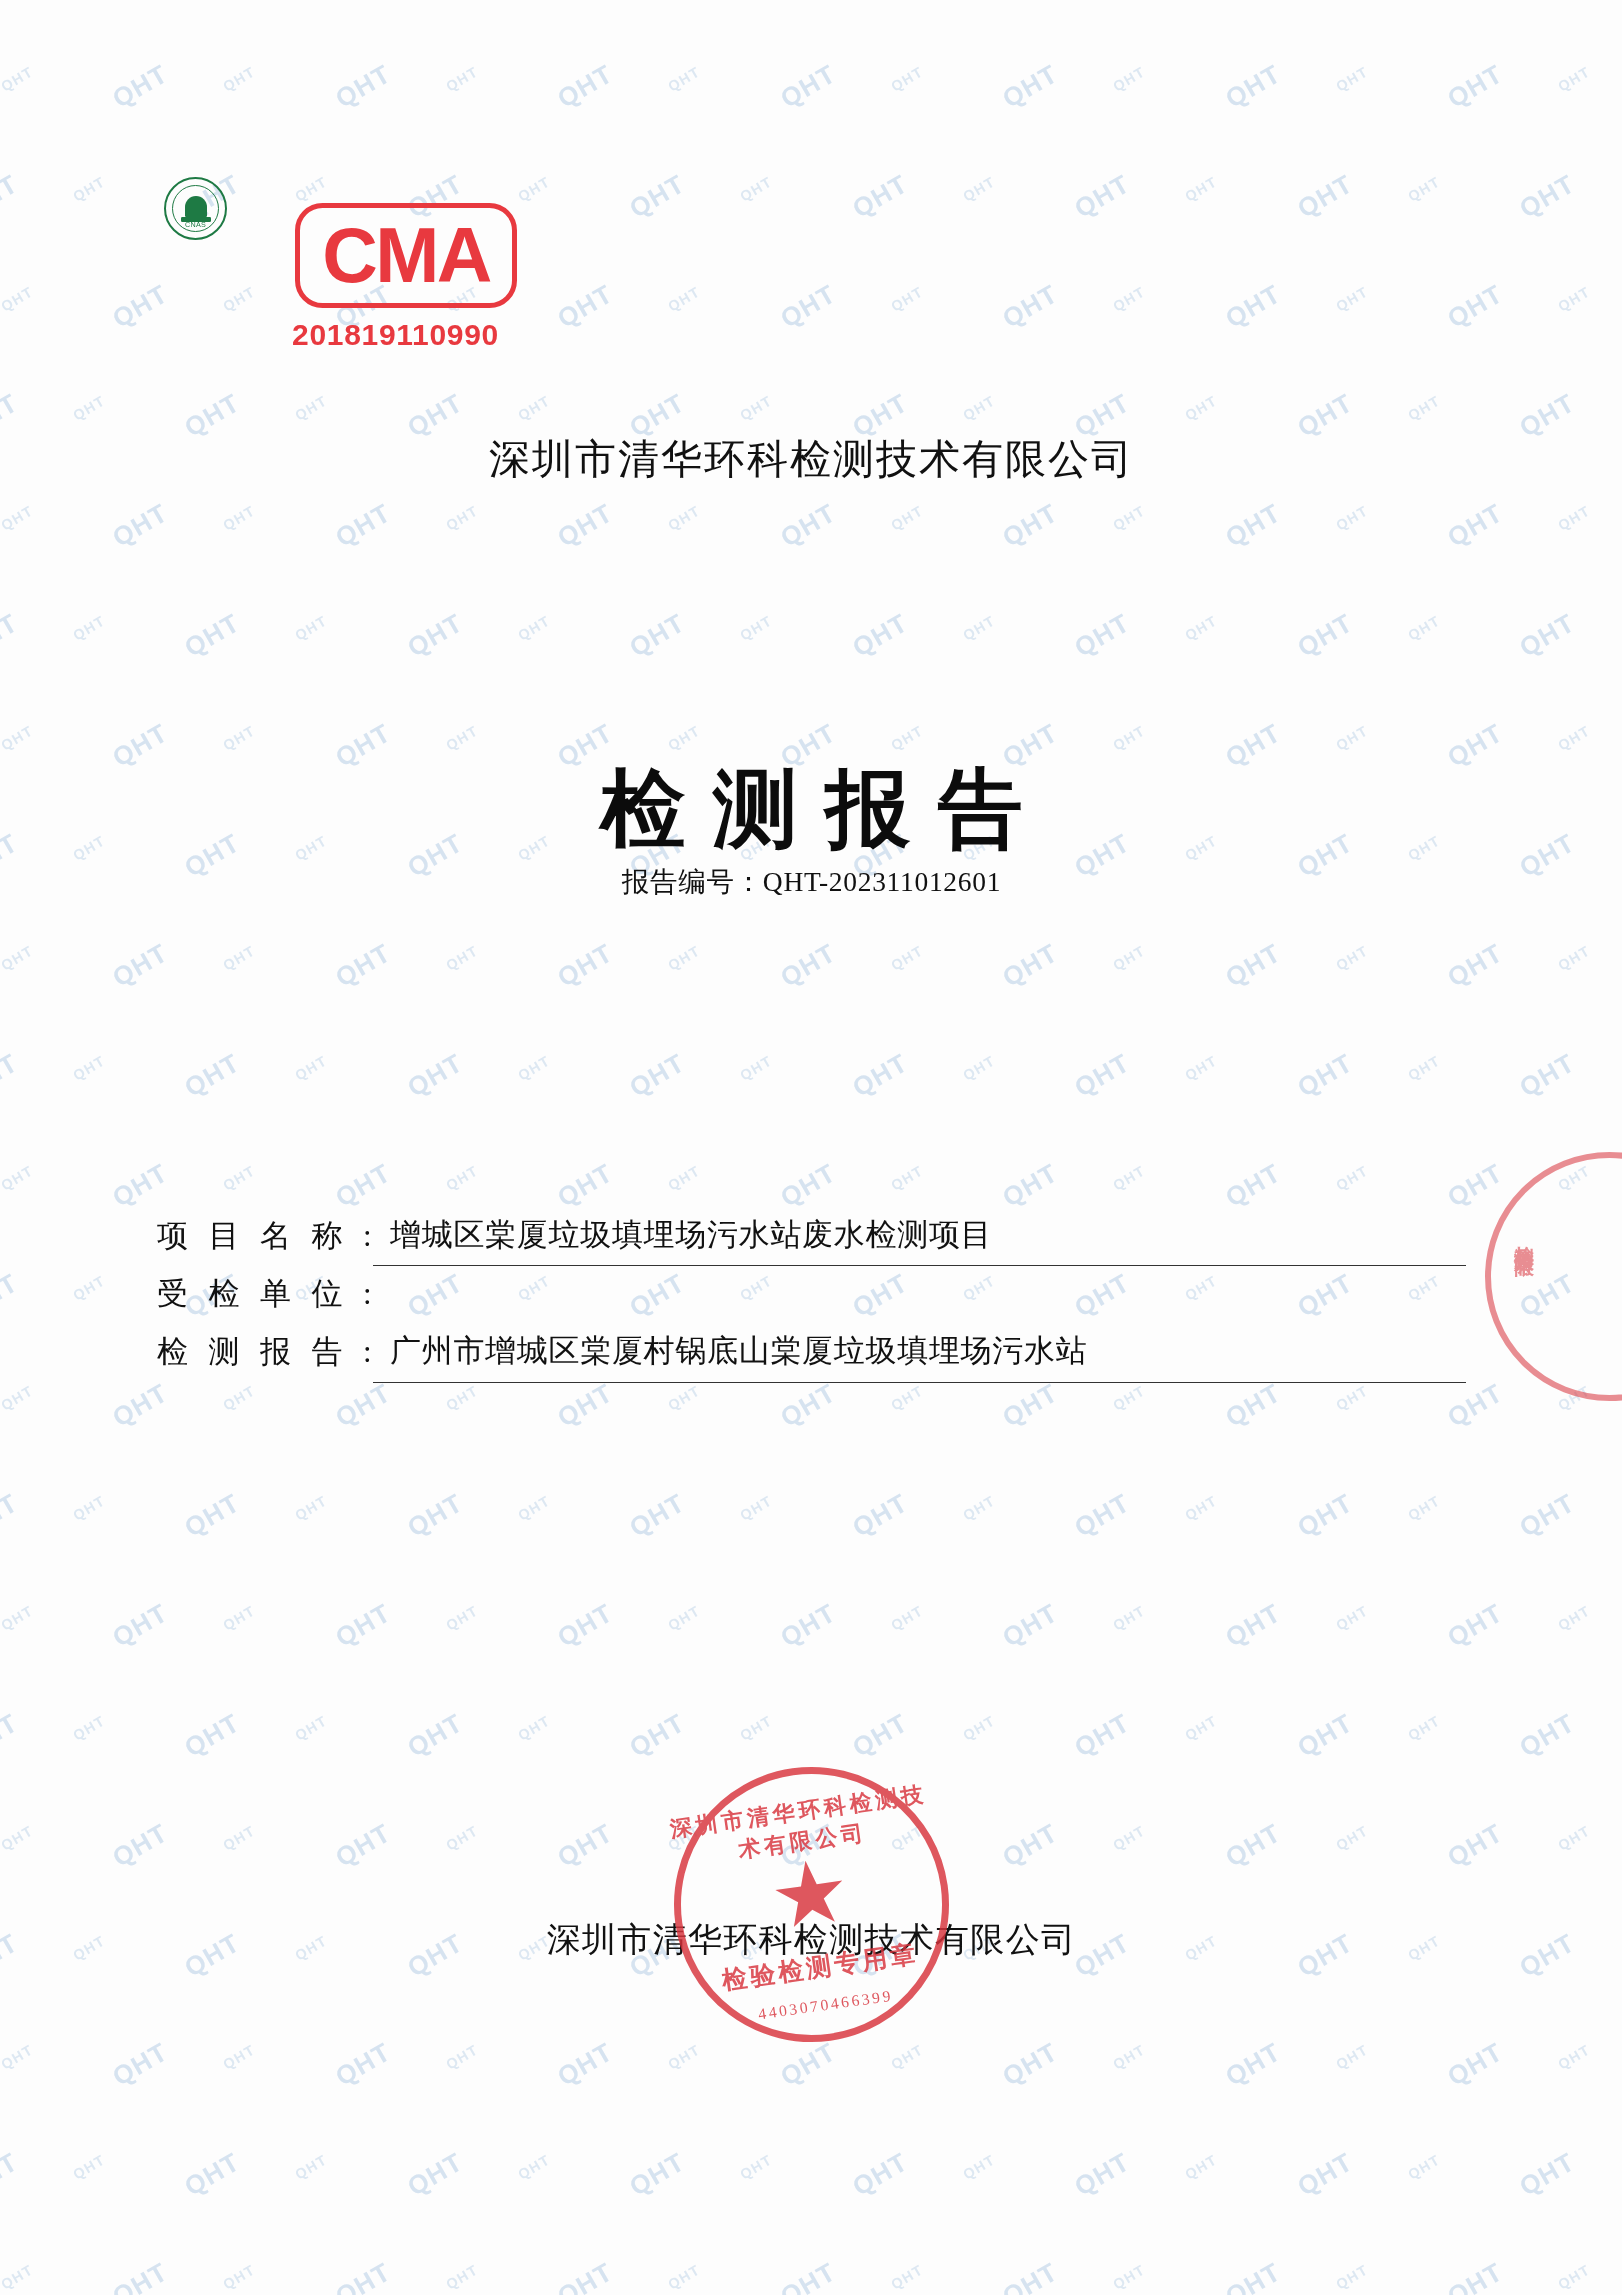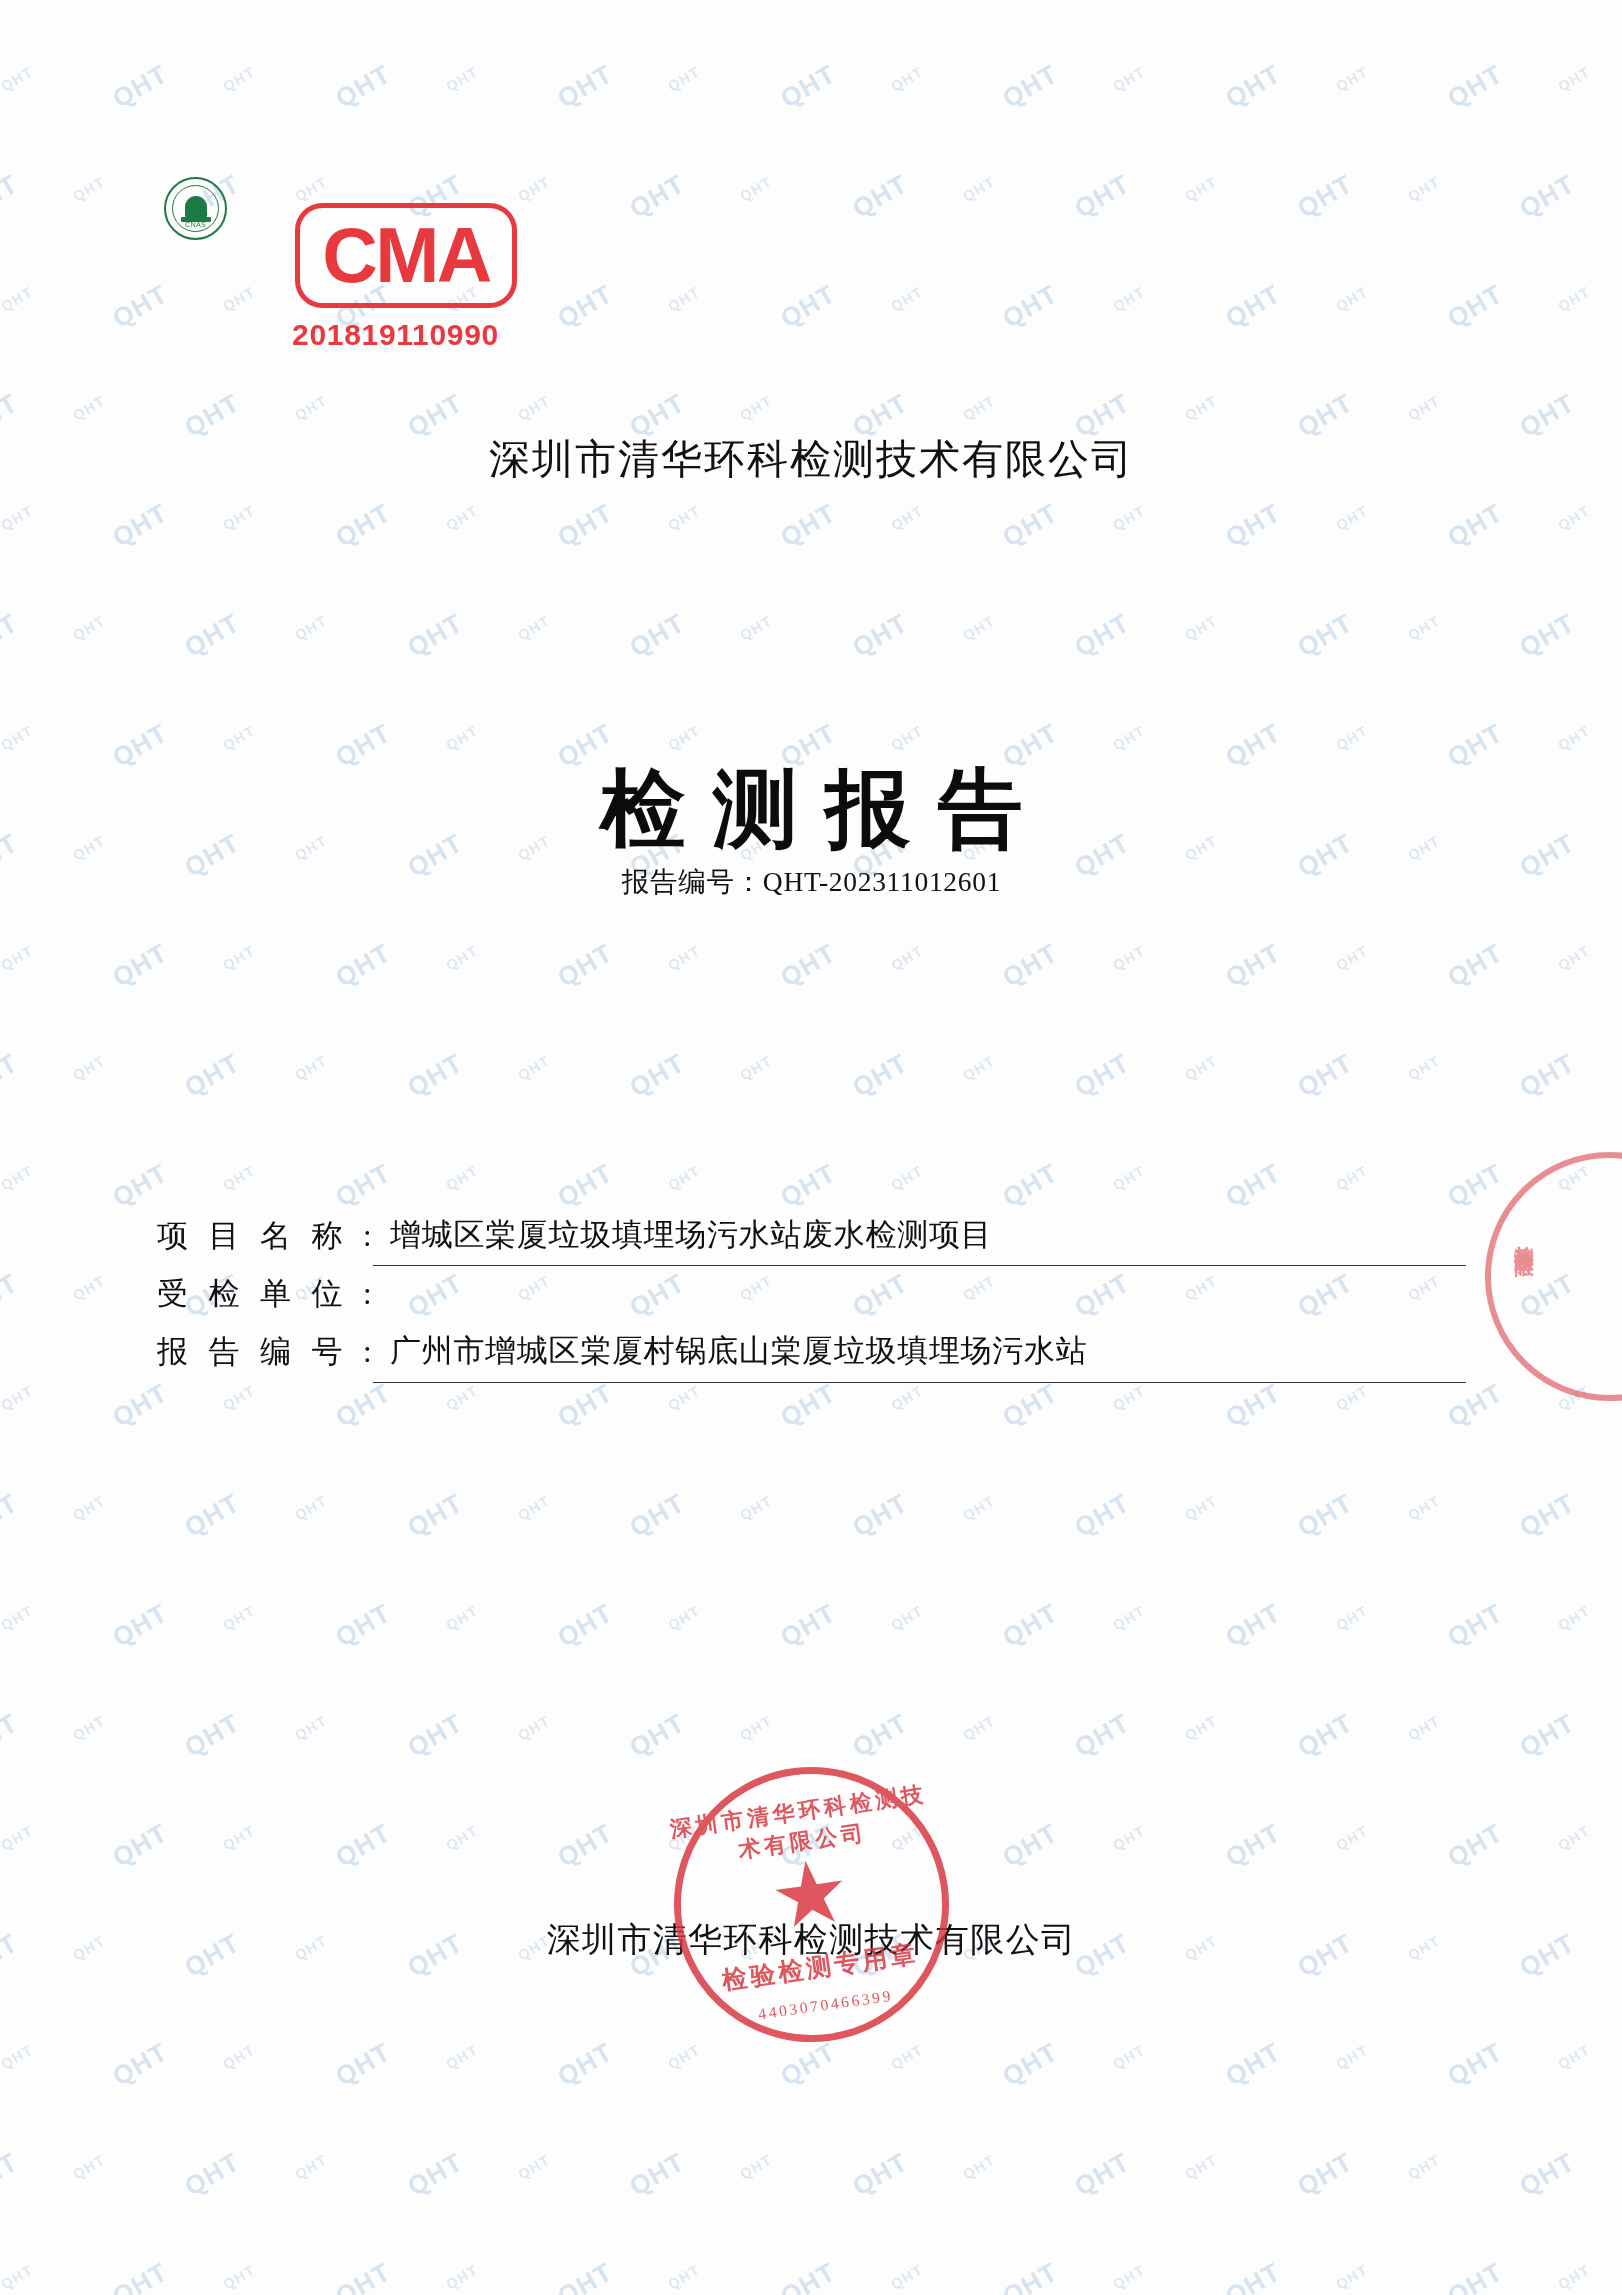--- a/index.html
+++ b/index.html
@@ -672,21 +672,21 @@
         <div class="field-label">项目名称:</div>
         <div class="field-value">增城区棠厦垃圾填埋场污水站废水检测项目</div>
       </div>
 
       <div class="field-row">
         <div class="field-label">受检单位:</div>
       </div>
 
 
       <div class="field-row">
-        <div class="field-label">报告编号:</div>
+        <div class="field-label">检测报告:</div>
         <div class="field-value">广州市增城区棠厦村锅底山棠厦垃圾填埋场污水站</div>
       </div>
 
     </div>
 
     <div class="footer-company">深圳市清华环科检测技术有限公司</div>
 
     <div class="stamp">
       <div class="stamp-arc">深圳市清华环科检测技术有限公司</div>
       <div class="stamp-star">★</div>

